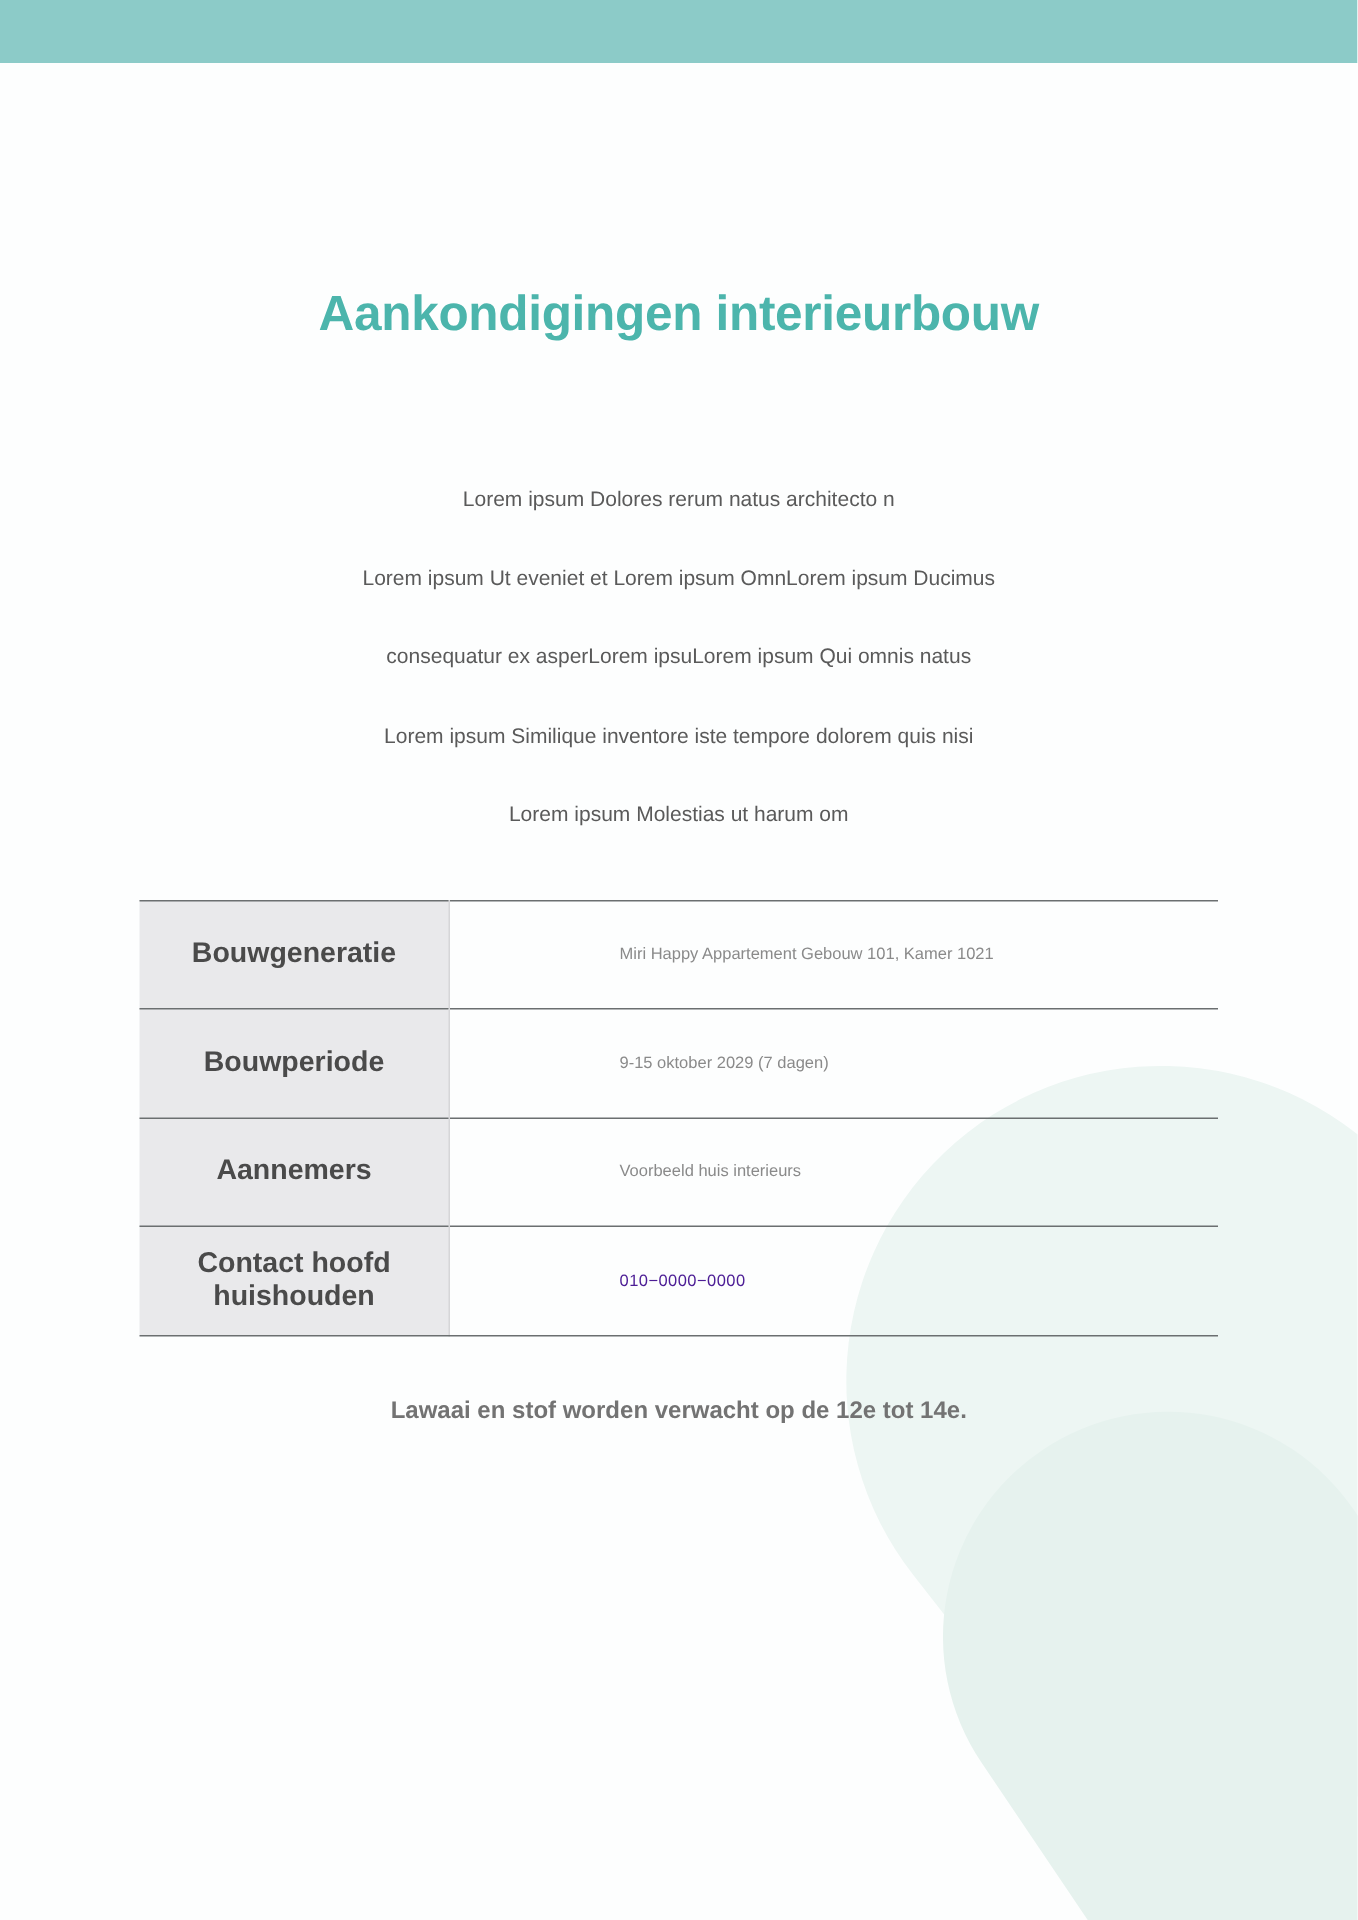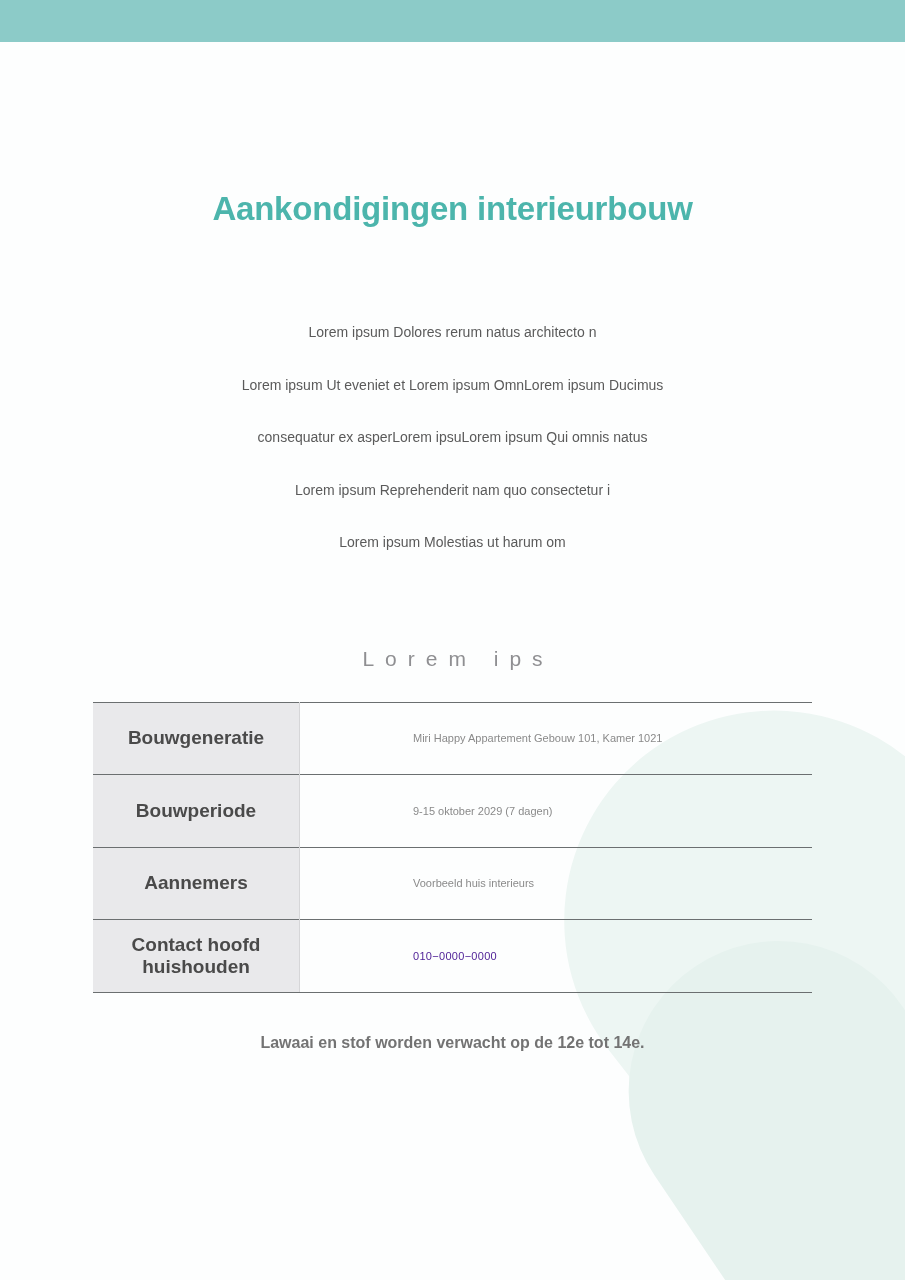--- a/index.html
+++ b/index.html
@@ -177,25 +177,24 @@
   <div class="top-banner"></div>
 
   <div class="content">
 
     <h1 class="doc-title">Aankondigingen interieurbouw</h1>
 
     <div class="body-copy">
       <span class="line">Lorem ipsum Dolores rerum natus architecto n</span>
       <span class="line">Lorem ipsum Ut eveniet et Lorem ipsum OmnLorem ipsum Ducimus</span>
       <span class="line">consequatur ex asperLorem ipsuLorem ipsum Qui omnis natus</span>
-      <span class="line">Lorem ipsum Reprehenderit nam quo consectetur i</span>
+      <span class="line">Lorem ipsum Similique inventore iste tempore dolorem quis nisi</span>
       <span class="line">Lorem ipsum Molestias ut harum om</span>
     </div>
 
-    <h2 class="section-heading">Lorem ips</h2>
 
     <table class="info-table">
       <tbody>
         <tr>
           <th class="cell-label">Bouwgeneratie</th>
           <td class="cell-value">Miri Happy Appartement Gebouw 101, Kamer 1021</td>
         </tr>
         <tr>
           <th class="cell-label">Bouwperiode</th>
           <td class="cell-value">9-15 oktober 2029 (7 dagen)</td>

